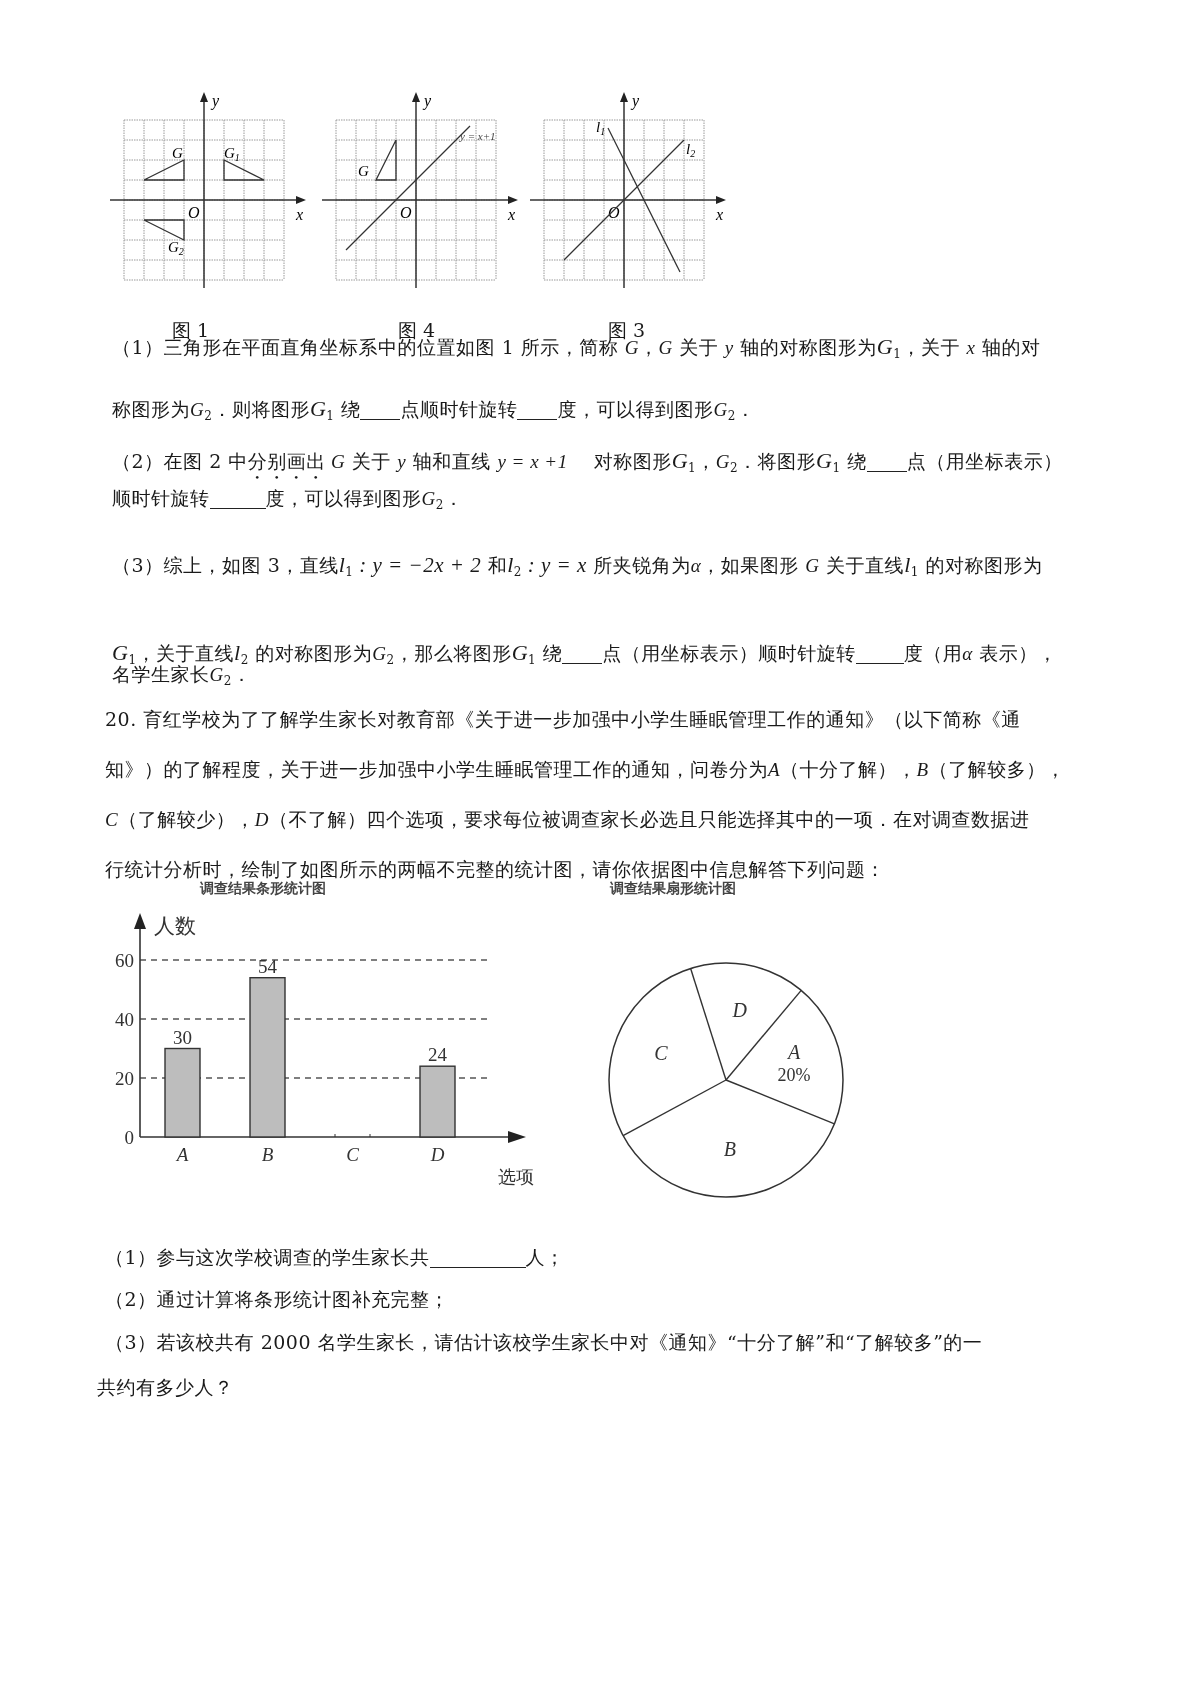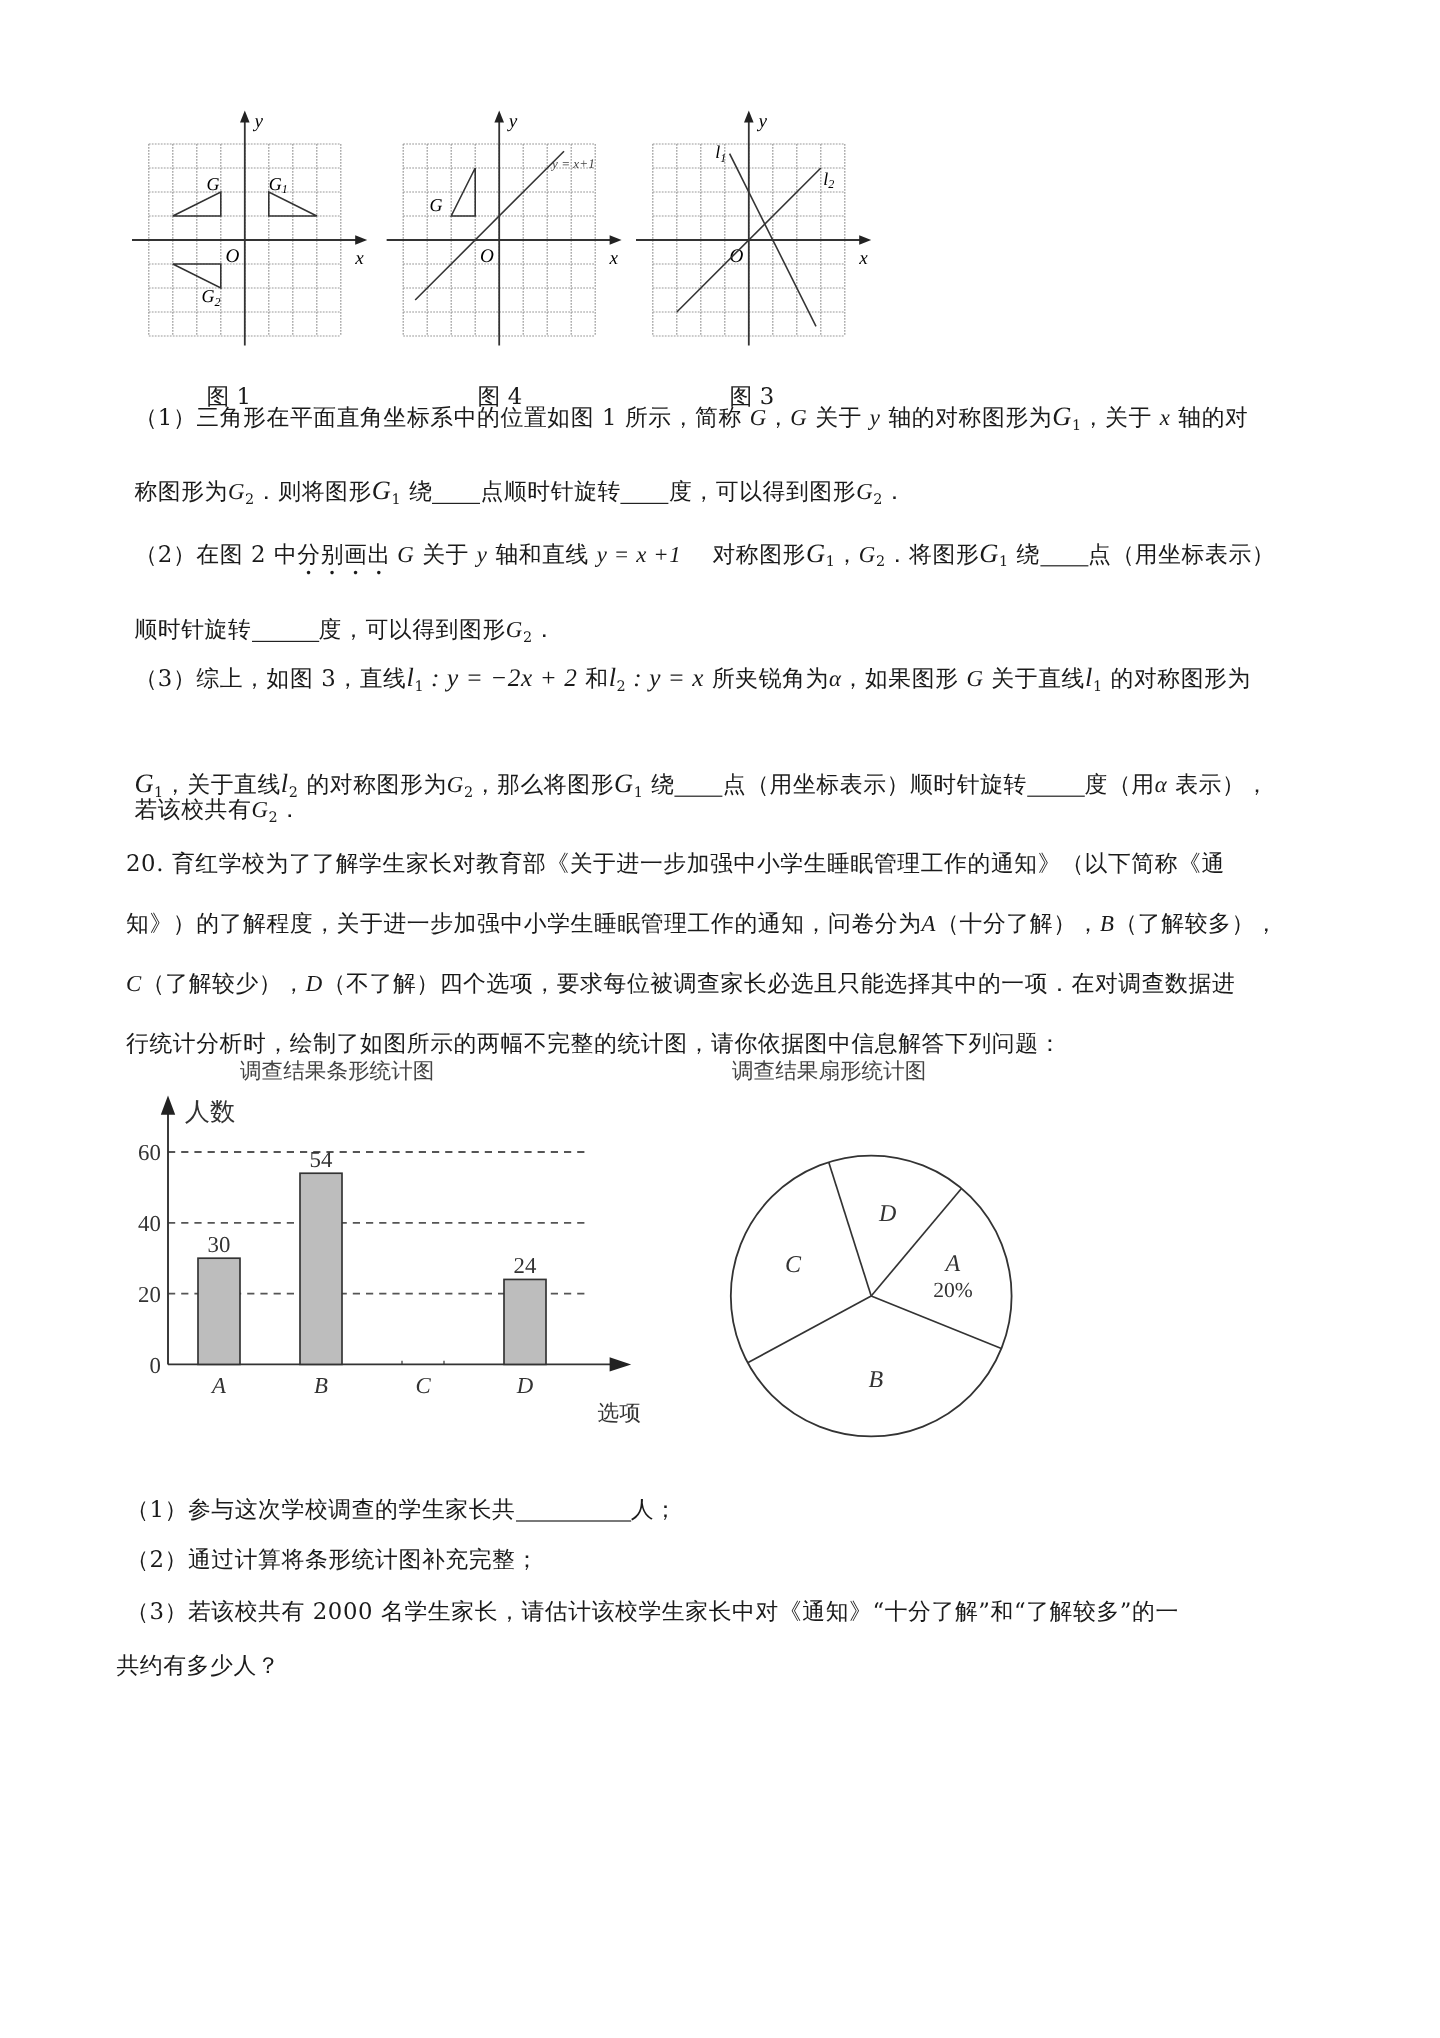--- a/index.html
+++ b/index.html
@@ -5,21 +5,21 @@
   html, body { margin: 0; padding: 0; background: #ffffff; }
   body { width: 1200px; height: 1698px; position: relative; overflow: hidden;
          font-family: "DejaVu Serif", "Liberation Serif", serif; color: #1a1a1a; }
   .abs { position: absolute; }
   .line { position: absolute; left: 112px; font-size: 19px; white-space: nowrap; letter-spacing: 0.5px; }
   .it { font-style: italic; font-family: "Liberation Serif", serif; }
   .sub { font-size: 12px; vertical-align: -4px; }
   .blank { display: inline-block; border-bottom: 1.5px solid #222; height: 18px; vertical-align: -4px; }
   .dots { text-emphasis: dot; text-emphasis-position: under; -webkit-text-emphasis: dot; }
   .caption { position: absolute; font-size: 19px; top: 318px; }
-  .chart-title { position: absolute; font-family: "DejaVu Sans", sans-serif; font-size: 18px; color: #444; font-weight: normal; }
+  .chart-title { position: absolute; font-family: "DejaVu Sans", sans-serif; font-size: 14px; color: #444; font-weight: bold; }
   svg text { font-family: "Liberation Serif", serif; }
 </style>
 </head>
 <body>
 
 <svg class="abs" id="fig1" style="left:110px;top:88px" width="200" height="200">
     <line x1="14" y1="32" x2="14" y2="192" stroke="#999" stroke-width="1" stroke-dasharray="1.5 1"></line>
     <line x1="34" y1="32" x2="34" y2="192" stroke="#999" stroke-width="1" stroke-dasharray="1.5 1"></line>
     <line x1="54" y1="32" x2="54" y2="192" stroke="#999" stroke-width="1" stroke-dasharray="1.5 1"></line>
     <line x1="74" y1="32" x2="74" y2="192" stroke="#999" stroke-width="1" stroke-dasharray="1.5 1"></line>
@@ -120,31 +120,31 @@
 
 <div class="line" style="top:334px">
   <span>（1）三角形在平面直角坐标系中的位置如图 1 所示，简称 </span><span class="it">G</span><span>，</span><span class="it">G</span><span> 关于 </span><span class="it">y</span><span> 轴的对称图形为</span><span class="it" style="font-size:22px">G</span><span class="sub">1</span><span>，关于 </span><span class="it">x</span><span> 轴的对</span>
 </div>
 <div class="line" style="top:396px">
   <span>称图形为</span><span class="it">G</span><span class="sub">2</span><span>．则将图形</span><span class="it" style="font-size:22px">G</span><span class="sub">1</span><span> 绕</span><span class="blank" style="width:40px"></span><span>点顺时针旋转</span><span class="blank" style="width:40px"></span><span>度，可以得到图形</span><span class="it">G</span><span class="sub">2</span><span>．</span>
 </div>
 <div class="line" style="top:448px">
   <span>（2）在图 2 中</span><span class="dots">分别画出</span><span class="it"> G</span><span> 关于 </span><span class="it">y</span><span> 轴和直线 </span><span class="it">y = x +1</span><span>　 对称图形</span><span class="it" style="font-size:22px">G</span><span class="sub">1</span><span>，</span><span class="it">G</span><span class="sub">2</span><span>．将图形</span><span class="it" style="font-size:22px">G</span><span class="sub">1</span><span> 绕</span><span class="blank" style="width:40px"></span><span>点（用坐标表示）</span>
 </div>
-<div class="line" style="top:512px">
+<div class="line" style="top:486px">
   <span>顺时针旋转</span><span class="blank" style="width:56px"></span><span>度，可以得到图形</span><span class="it">G</span><span class="sub">2</span><span>．</span>
 </div>
 <div class="line" style="top:552px">
   <span>（3）综上，如图 3，直线</span><span class="it" style="font-size:22px">l</span><span class="sub">1</span><span class="it" style="font-size:21px"> : y = −2x + 2</span><span> 和</span><span class="it" style="font-size:22px">l</span><span class="sub">2</span><span class="it" style="font-size:21px"> : y = x</span><span> 所夹锐角为</span><span class="it">α</span><span>，如果图形 </span><span class="it">G</span><span> 关于直线</span><span class="it" style="font-size:22px">l</span><span class="sub">1</span><span> 的对称图形为</span>
 </div>
 <div class="line" style="top:640px">
   <span class="it" style="font-size:22px">G</span><span class="sub">1</span><span>，关于直线</span><span class="it" style="font-size:22px">l</span><span class="sub">2</span><span> 的对称图形为</span><span class="it">G</span><span class="sub">2</span><span>，那么将图形</span><span class="it" style="font-size:22px">G</span><span class="sub">1</span><span> 绕</span><span class="blank" style="width:40px"></span><span>点（用坐标表示）顺时针旋转</span><span class="blank" style="width:48px"></span><span>度（用</span><span class="it">α</span><span> 表示），</span>
 </div>
 <div class="line" style="top:662px">
-  <span>若该校共有</span><span class="it">G</span><span class="sub">2</span><span>．</span>
+  <span>名学生家长</span><span class="it">G</span><span class="sub">2</span><span>．</span>
 </div>
 
 <div class="line" style="top:707px;left:105px">20. 育红学校为了了解学生家长对教育部《关于进一步加强中小学生睡眠管理工作的通知》（以下简称《通</div>
 <div class="line" style="top:757px;left:105px">
   <span>知》）的了解程度，关于进一步加强中小学生睡眠管理工作的通知，问卷分为</span><span class="it">A</span><span>（十分了解），</span><span class="it">B</span><span>（了解较多），</span>
 </div>
 <div class="line" style="top:807px;left:105px">
   <span class="it">C</span><span>（了解较少），</span><span class="it">D</span><span>（不了解）四个选项，要求每位被调查家长必选且只能选择其中的一项．在对调查数据进</span>
 </div>
 <div class="line" style="top:857px;left:105px">行统计分析时，绘制了如图所示的两幅不完整的统计图，请你依据图中信息解答下列问题：</div>

